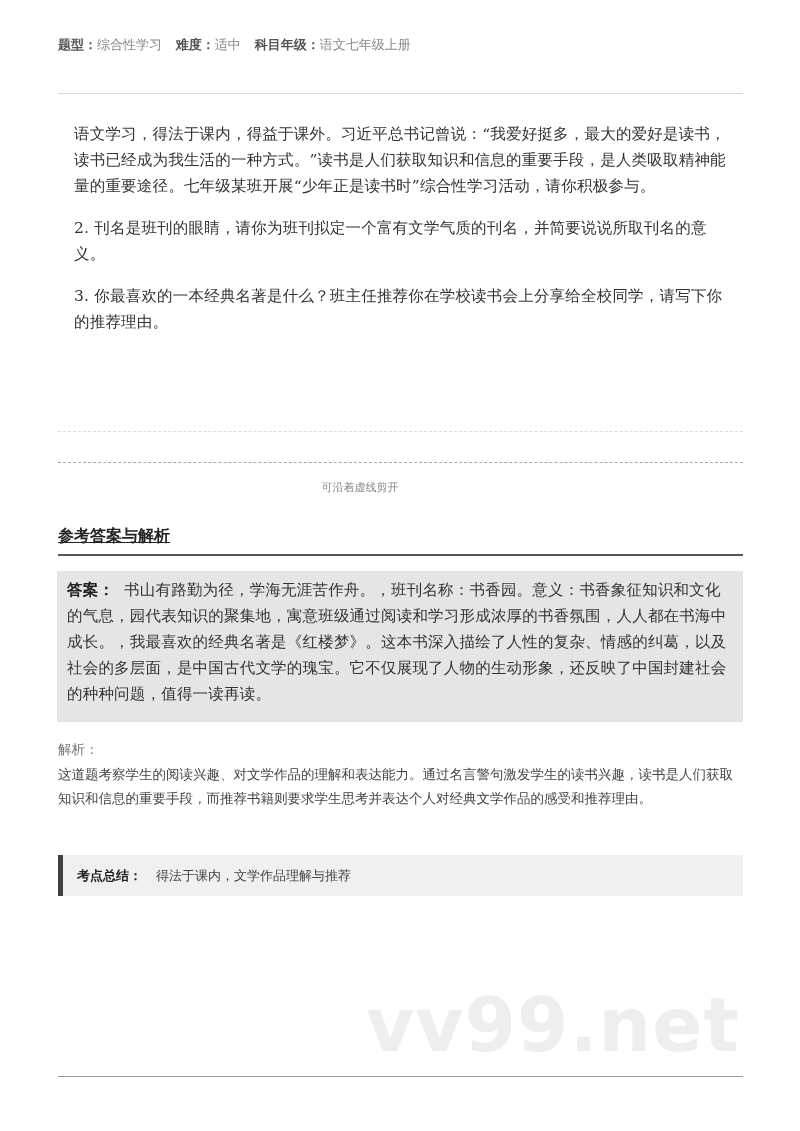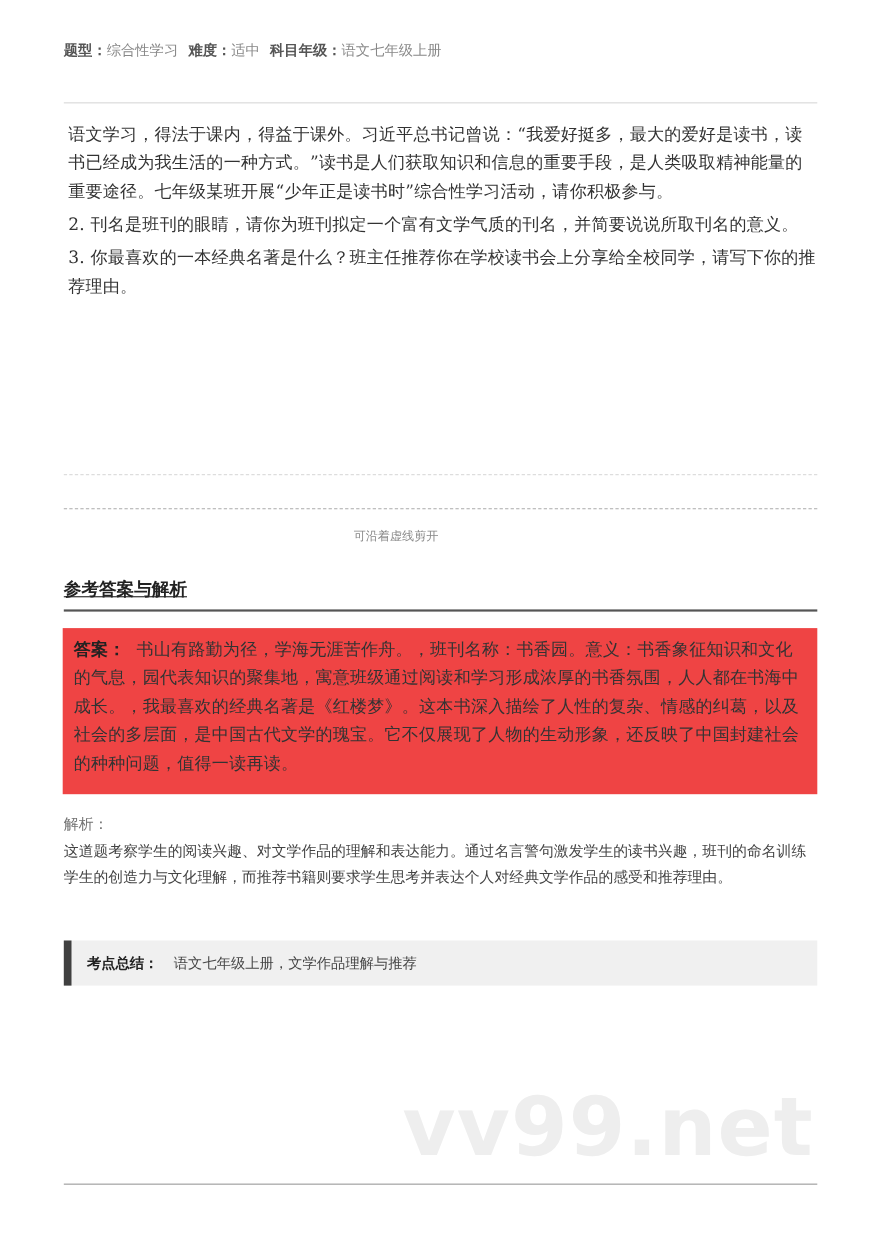--- a/index.html
+++ b/index.html
@@ -4,35 +4,35 @@
   <style>
     html, body { margin: 0; padding: 0; background: #ffffff; }
     body {
       width: 800px; height: 1131px; position: relative; overflow: hidden;
       font-family: "DejaVu Serif", "Liberation Serif", serif;
       color: #333333;
     }
     .meta-bar {
       position: absolute; left: 58px; top: 37px; width: 685px;
       font-size: 13px; line-height: 18px; color: #888888;
-      font-family: Liberation Serif, serif;
+      font-family: Liberation Mono, monospace;
     }
     .meta-bar .k { font-weight: bold; color: #555555; }
     .meta-bar .v { margin-right: 6px; }
     .meta-rule {
       position: absolute; left: 58px; top: 93px; width: 685px; height: 0;
       border-top: 1px solid #d8d8d8;
     }
     .question {
       position: absolute; left: 58px; top: 105px; width: 688px;
       font-size: 15.5px; line-height: 26px; color: #333333;
       font-family: "DejaVu Serif", "Liberation Serif", serif;
       letter-spacing: 0.2px;
     }
-    .question p { margin: 4px; }
+    .question p { margin: 16px; }
     .dash1 {
       position: absolute; left: 58px; top: 431px; width: 685px; height: 0;
       border-top: 1px dashed #dddddd;
     }
     .dash2 {
       position: absolute; left: 58px; top: 462px; width: 685px; height: 0;
       border-top: 1.5px dashed #aaaaaa;
     }
     .cut-note {
       position: absolute; left: 0; width: 720px; top: 480px; text-align: center;
@@ -44,41 +44,41 @@
       font-size: 16px; font-weight: bold; color: #222222;
       font-family: "DejaVu Sans", "Liberation Sans", sans-serif;
       text-decoration: underline;
     }
     .section-rule {
       position: absolute; left: 58px; top: 554px; width: 685px; height: 0;
       border-top: 2px solid #555555;
     }
     .answer-box {
       position: absolute; left: 57px; top: 571px; width: 686px; height: 151px;
-      background: #ef4444; box-sizing: border-box;
+      background: #e5e5e5; box-sizing: border-box;
       padding: 6px 14px 6px 10px;
       font-size: 15.5px; line-height: 26px; color: #333333;
       letter-spacing: 0.2px;
     }
     .answer-box .label {
       font-weight: bold; color: #222222; margin-right: 10px;
       font-family: "DejaVu Sans", "Liberation Sans", sans-serif;
     }
     .analysis-label {
       position: absolute; left: 58px; top: 741px;
       font-size: 13.5px; font-weight: normal; color: #737373;
       font-family: "DejaVu Sans", "Liberation Sans", sans-serif;
     }
     .analysis-text {
       position: absolute; left: 58px; top: 762px; width: 688px;
       font-size: 13.5px; line-height: 24px; color: #444444;
     }
     .summary-box {
       position: absolute; left: 58px; top: 855px; width: 685px; height: 41px;
-      background: #f0f0f0; border-left: 7px solid #404040; box-sizing: border-box;
+      background: #f0f0f0; border-left: 5px solid #404040; box-sizing: border-box;
       padding: 0 14px; display: flex; align-items: center;
       font-size: 13px; color: #444444;
     }
     .summary-box .label {
       font-weight: bold; color: #222222; margin-right: 14px;
       font-family: "DejaVu Sans", "Liberation Sans", sans-serif;
     }
     .watermark {
       position: absolute; left: 366px; top: 985px;
       font-family: "DejaVu Sans", "Liberation Sans", sans-serif;
@@ -116,23 +116,23 @@
 <div class="cut-note">可沿着虚线剪开</div>
 
 <div class="section-title">参考答案与解析</div>
 <div class="section-rule"></div>
 
 <div class="answer-box">
   <span class="label">答案：</span><span>书山有路勤为径，学海无涯苦作舟。，班刊名称：书香园。意义：书香象征知识和文化的气息，园代表知识的聚集地，寓意班级通过阅读和学习形成浓厚的书香氛围，人人都在书海中成长。，我最喜欢的经典名著是《红楼梦》。这本书深入描绘了人性的复杂、情感的纠葛，以及社会的多层面，是中国古代文学的瑰宝。它不仅展现了人物的生动形象，还反映了中国封建社会的种种问题，值得一读再读。</span>
 </div>
 
 <div class="analysis-label">解析：</div>
-<div class="analysis-text">这道题考察学生的阅读兴趣、对文学作品的理解和表达能力。通过名言警句激发学生的读书兴趣，班刊的命名训练学生的创造力与文化理解，而推荐书籍则要求学生思考并表达个人对经典文学作品的感受和推荐理由。</div>
+<div class="analysis-text">这道题考察学生的阅读兴趣、对文学作品的理解和表达能力。通过名言警句激发学生的读书兴趣，读书是人们获取知识和信息的重要手段，而推荐书籍则要求学生思考并表达个人对经典文学作品的感受和推荐理由。</div>
 
 <div class="summary-box">
   <span class="label">考点总结：</span>
-  <span>语文七年级上册，文学作品理解与推荐</span>
+  <span>得法于课内，文学作品理解与推荐</span>
 </div>
 
 <div class="watermark">vv99.net</div>
 
 <div class="footer-rule"></div>
 <div class="footer-text">vv99. net</div>
 
 </body></html>

